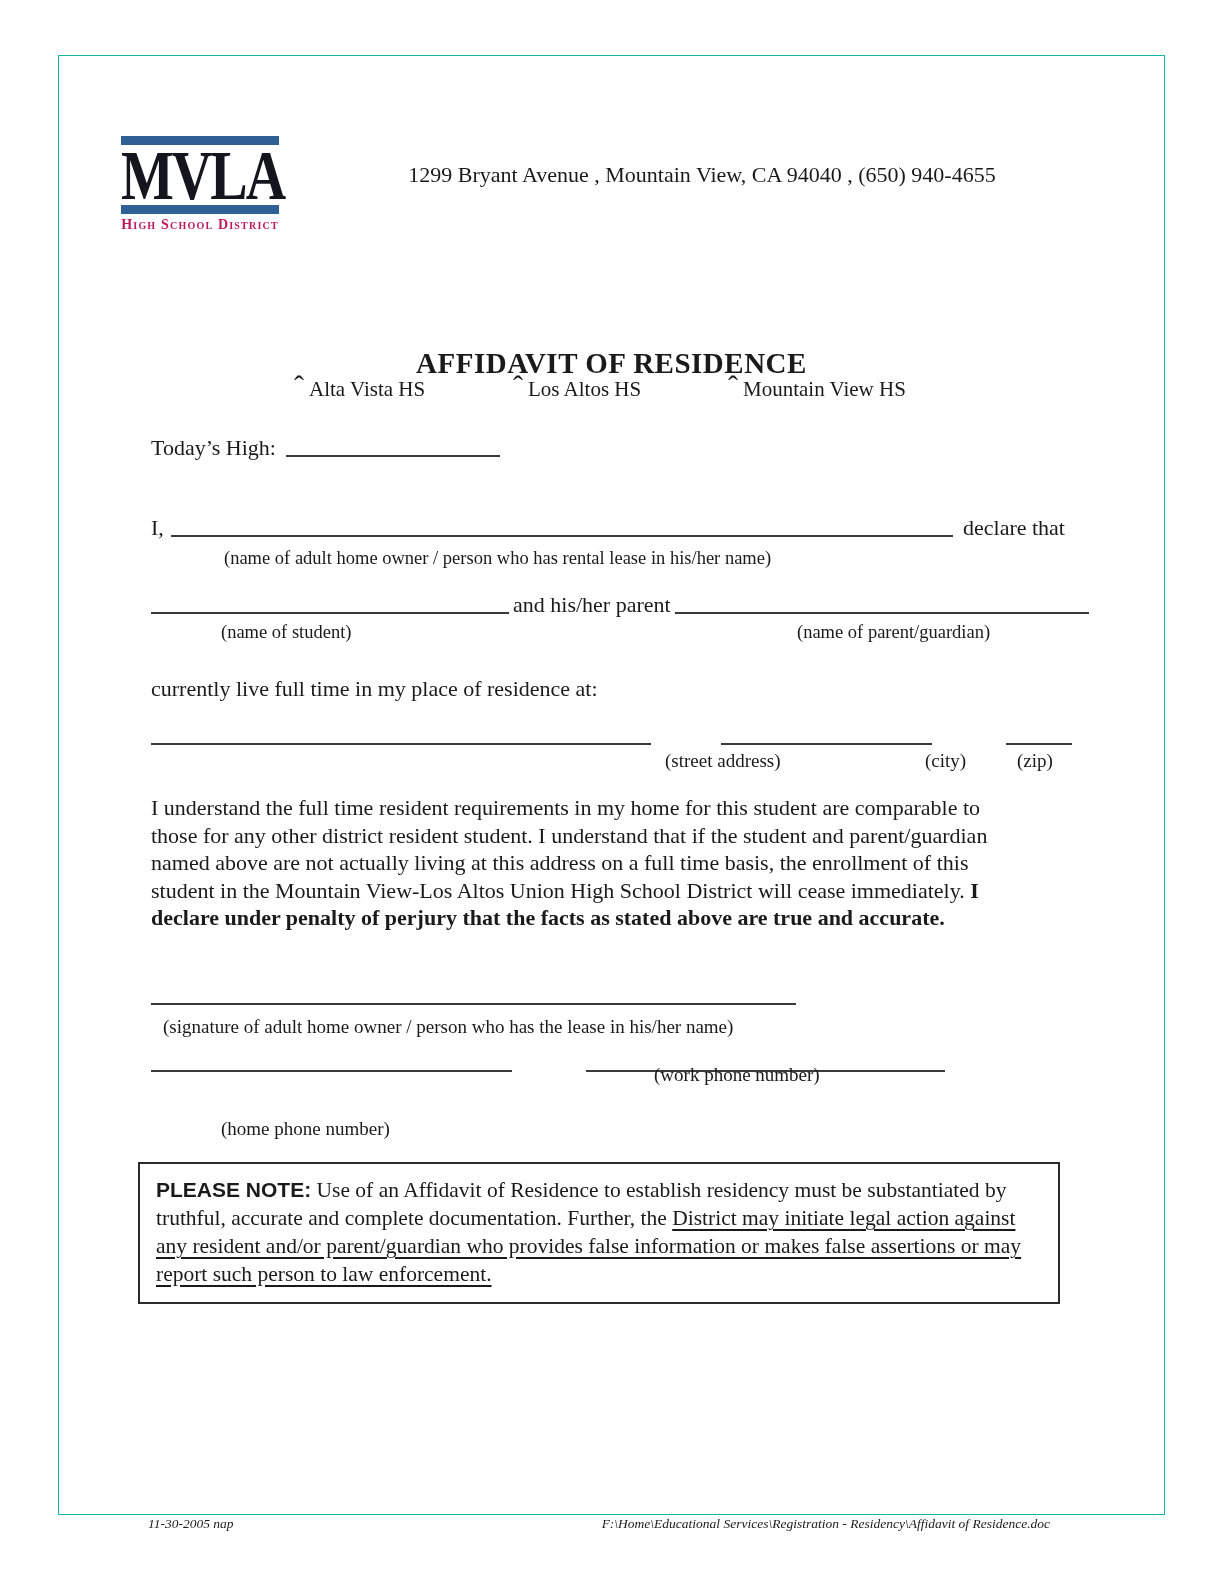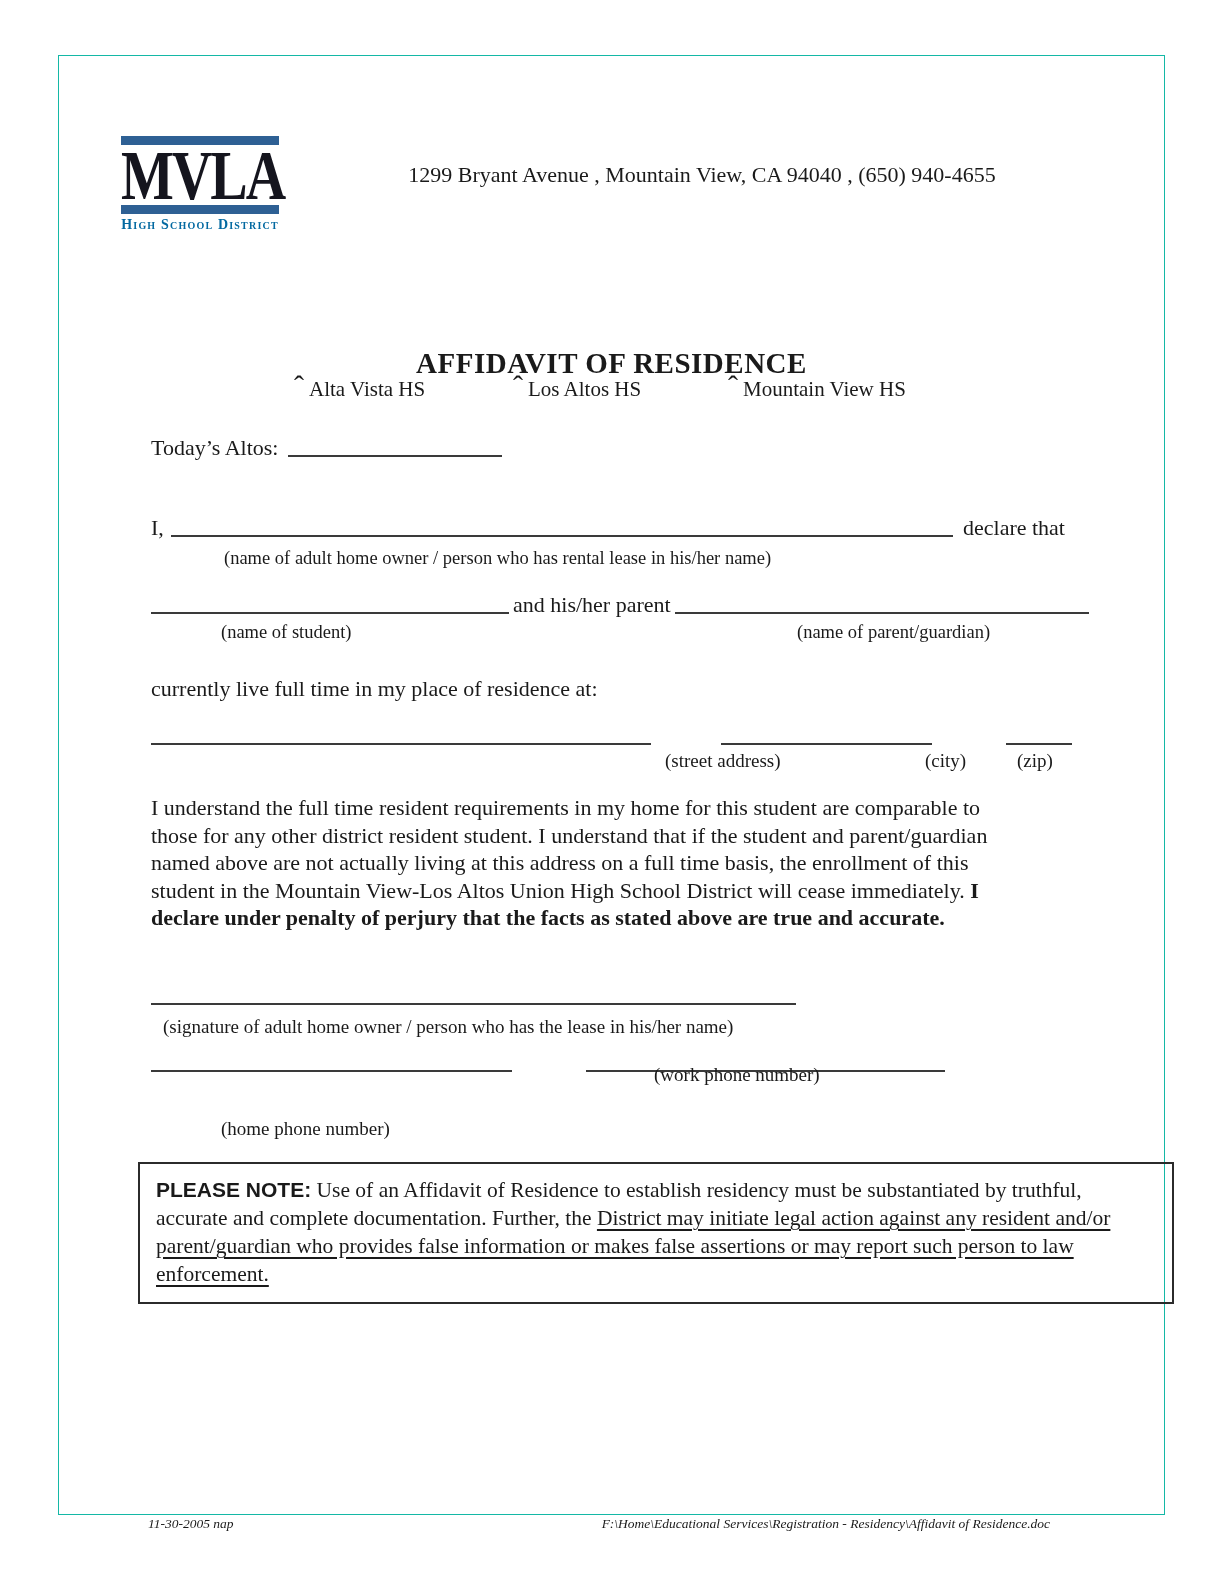--- a/index.html
+++ b/index.html
@@ -14,42 +14,42 @@
   }
   
   .logo { position:absolute; left:62px; top:80px; width:158px; text-align:center; }
   .logo-bar { height:9px; background:#2e6094; }
   .logo-acronym {
     height:60px; line-height:60px; font-size:56px; font-weight:bold;
     letter-spacing:-2px; color:#15151e; transform:scaleY(1.25);
   }
   .logo-sub {
     margin-top:3px; font-variant:small-caps; font-weight:bold; font-size:14px;
-    letter-spacing:1.2px; color:#0369a1; white-space:nowrap;
+    letter-spacing:1.2px; color:#be185d; white-space:nowrap;
   }
   
   .hdr { position:absolute; left:278px; top:99px; width:730px; text-align:center; }
   .hdr-name { font-variant:small-caps; font-size:24.5px; letter-spacing:0.3px; white-space:nowrap; }
   .hdr-addr { font-size:22px; margin-top:7px; white-space:nowrap; }
   
   .title { position:absolute; left:0; top:271px; width:100%; text-align:center;
            font-size:29px; font-weight:bold; letter-spacing:0.5px;margin-top:20px; }
   .school { position:absolute; top:313px; font-size:21px; white-space:nowrap; }
   .mark { font-size:30px; margin-right:5px; }
   
   .row { position:absolute; display:flex; align-items:baseline; font-size:22px; white-space:nowrap; }
   .blank { border-bottom:2px solid #3a3a3a; position:relative; top:2px; height:0; align-self:baseline; }
   .hline { position:absolute; border-bottom:2px solid #3a3a3a; height:0; }
   .caption { position:absolute; font-size:18.5px; white-space:nowrap; }
   .text-line { position:absolute; font-size:22px; white-space:nowrap;margin-top:10px; }
   
   .para { position:absolute; left:92px; top:738px; width:868px; font-size:22px; line-height:27.5px; }
   
   .note {
-    position:absolute; left:79px; top:1106px; width:1036px; box-sizing:border-box;
+    position:absolute; left:79px; top:1106px; width:922px; box-sizing:border-box;
     border:2px solid #2b2b2b; padding:12px 16px 14px 16px;
     font-size:21.5px; line-height:28px;
   }
   .note-label { font-family:"Liberation Sans", sans-serif; font-weight:800; font-size:21px; }
   .note-underline { text-decoration:underline; text-decoration-thickness:1.5px; text-underline-offset:4px; }
   
   .footer-left  { position:absolute; left:148px;  top:1516px; font-style:italic; font-size:13.5px; }
   .footer-right { position:absolute; right:170px; top:1516px; font-style:italic; font-size:13.5px; }
   b { font-weight:bold; }
 </style>
@@ -75,21 +75,21 @@
     <span class="mark">ˆ</span><span>Alta Vista HS</span>
   </span>
   <span class="school" style="left:454px;">
     <span class="mark">ˆ</span><span>Los Altos HS</span>
   </span>
   <span class="school" style="left:669px;">
     <span class="mark">ˆ</span><span>Mountain View HS</span>
   </span>
 
   <div class="row" style="left:92px; top:379px;">
-    <span>Today’s Altos:</span>
+    <span>Today’s High:</span>
     <span class="blank" style="width:214px; margin-left:10px;"></span>
   </div>
 
   <div class="row" style="left:92px; top:459px; width:914px;">
     <span>I,</span>
     <span class="blank" style="flex:1; margin:0 10px 0 7px;"></span>
     <span>declare that</span>
   </div>
   <span class="caption" style="left:165px; top:492px;">(name of adult home owner / person who has rental lease in his/her name)</span>
 

